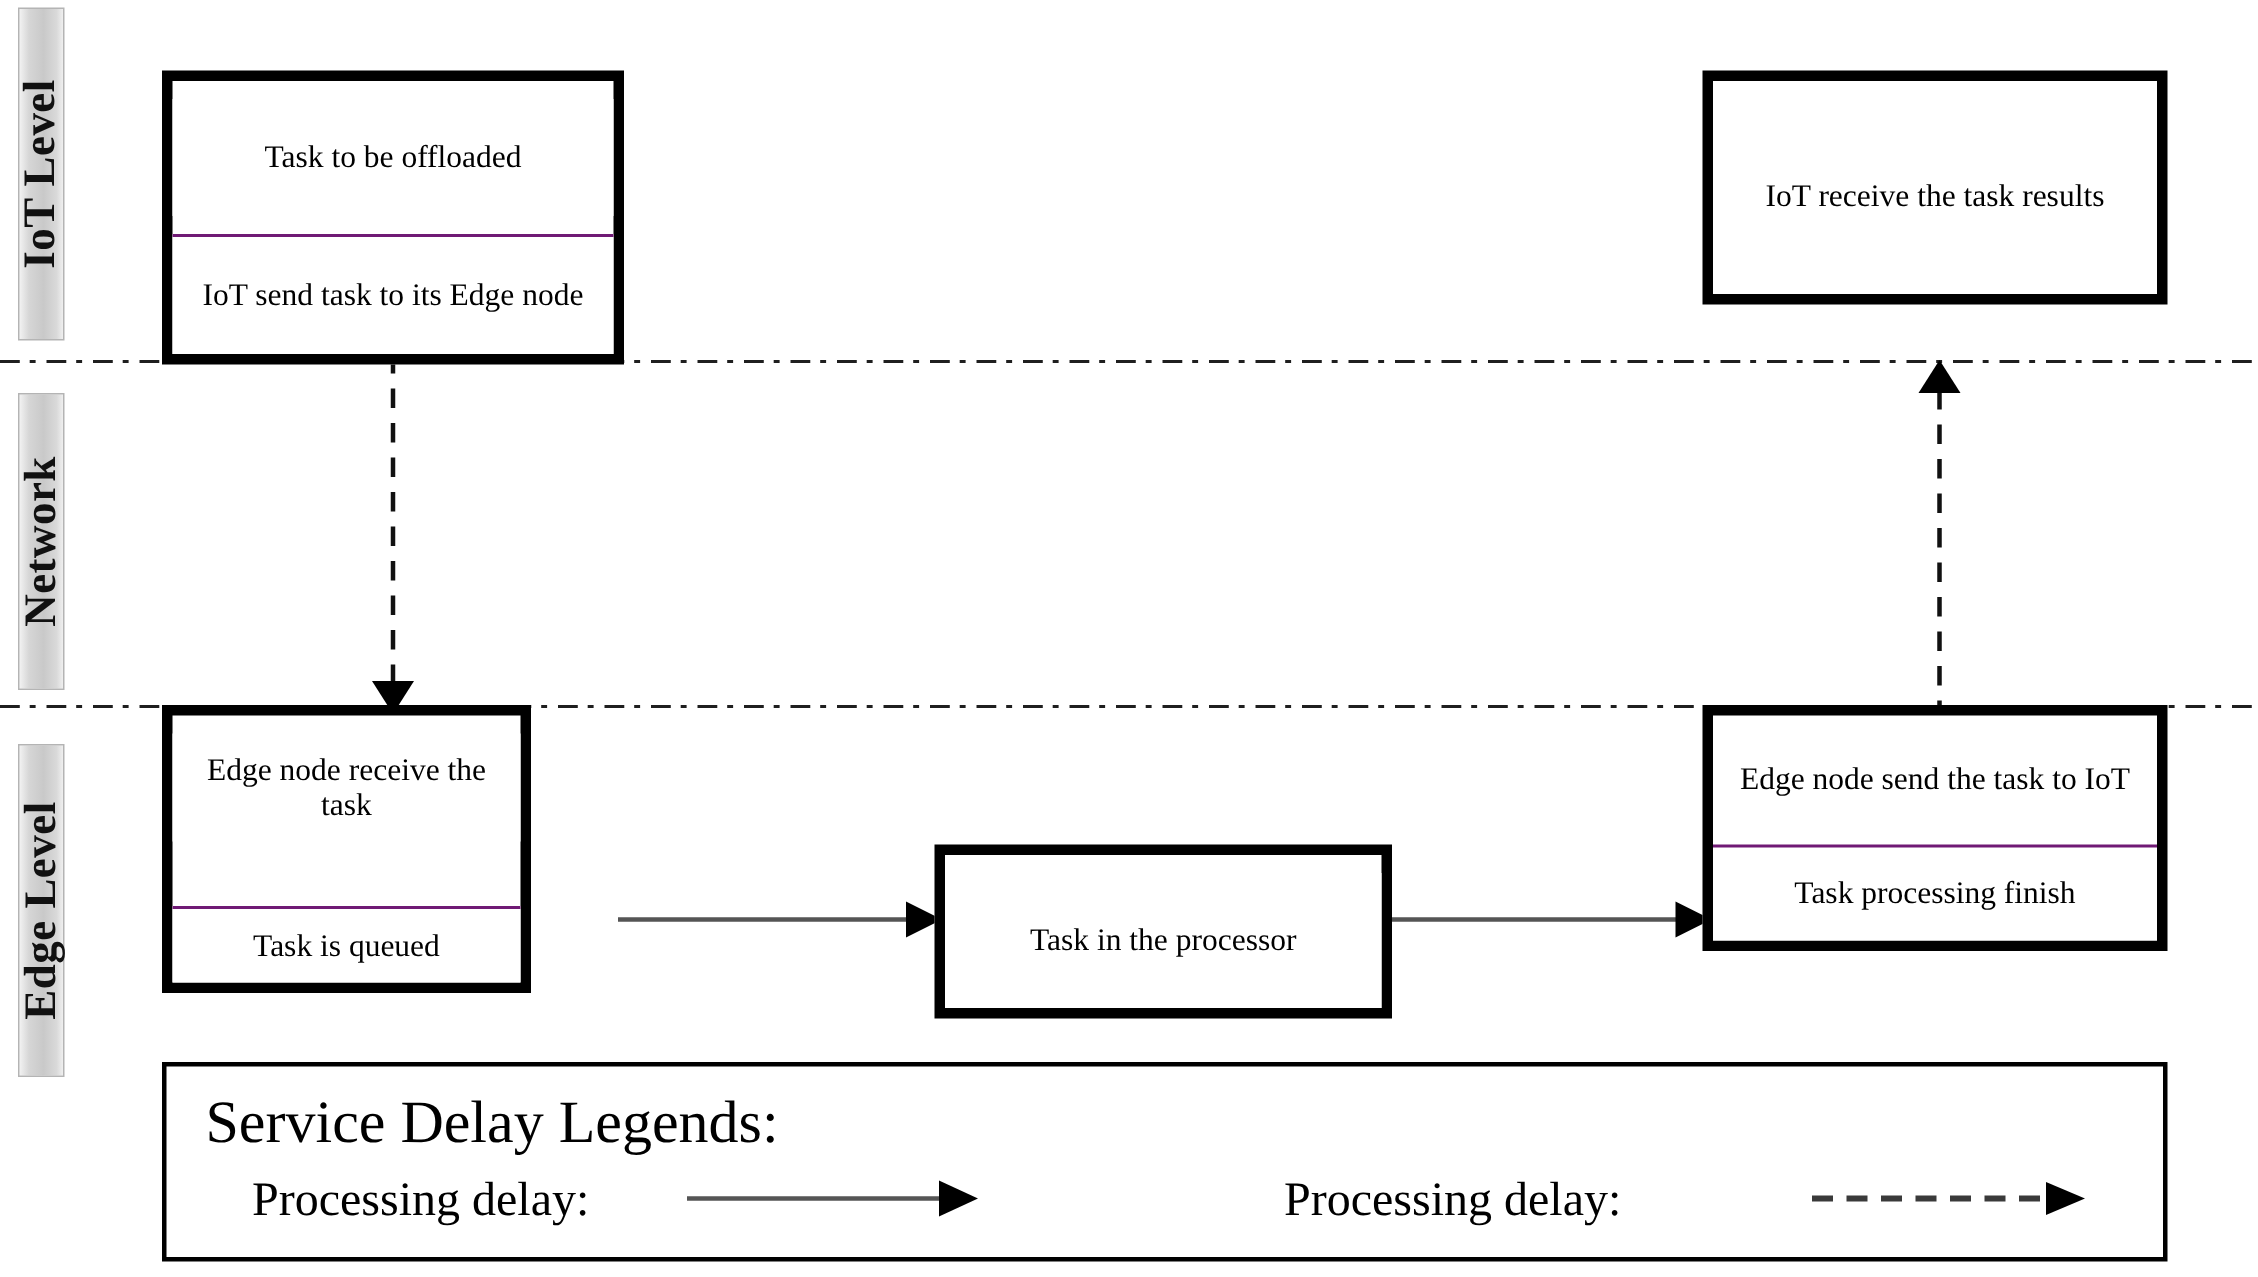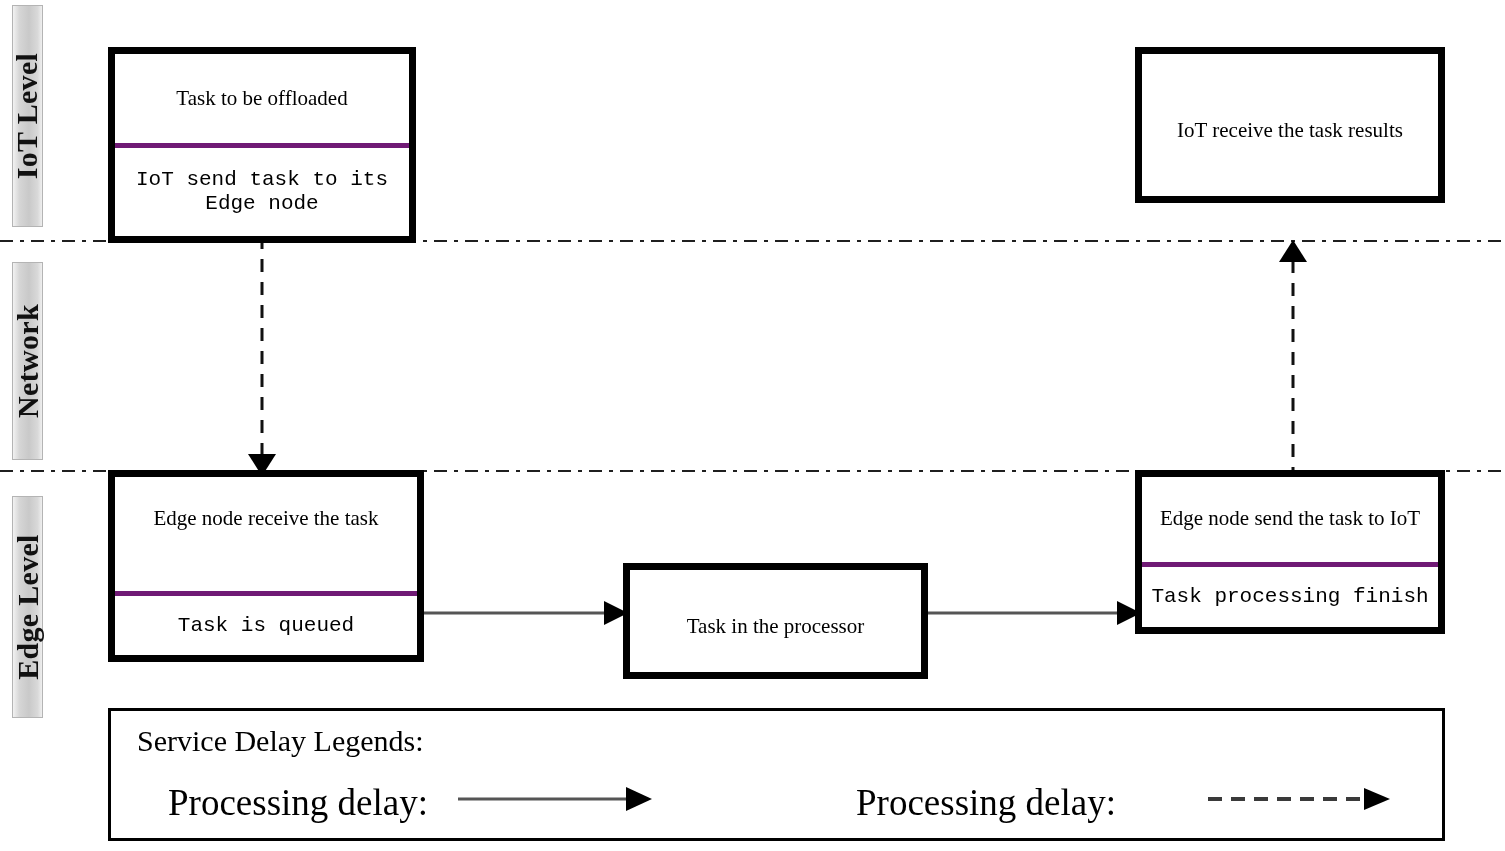--- a/index.html
+++ b/index.html
@@ -54,22 +54,21 @@
     text-align: center;
     font-size: 21px;
     line-height: 1.12;
     color: #000000;
     background: #ffffff;
     padding: 0 6px;
     box-sizing: border-box;
     margin-top: 12px;
   }
   .pbox .seg + .seg {
-    border-top: 5px solid #701a75;
-    font-family: Liberation Mono, monospace;
+    border-top: 2px solid #701a75;
   }
 
   
   .lane-divider {
     position: absolute;
     height: 0;
     border-top: 2px dashed #2a2a2a;
     
     border: none;
     background-image: repeating-linear-gradient(
@@ -90,27 +89,27 @@
 
   
   .legend-box {
     position: absolute;
     box-sizing: border-box;
     border: 3px solid #000000;
     background: #ffffff;
   }
   .legend-title {
     position: absolute;
-    font-size: 30px;
+    font-size: 40px;
     color: #000000;
     white-space: nowrap;
   }
   .legend-label {
     position: absolute;
-    font-size: 37px;
+    font-size: 32px;
     color: #000000;
     white-space: nowrap;
   }
   .legend-art { position: absolute; }
   .legend-art svg { display: block; overflow: visible; }
 </style>
 </head>
 <body>
 
 <div id="canvas">
@@ -160,21 +159,21 @@
 
   <div class="pbox" style="left:108px; top:47px; width:308px; height:196px;">
     <div class="seg">Task to be offloaded</div>
     <div class="seg">IoT send task to its Edge node</div>
   </div>
 
   <div class="pbox" style="left:1135px; top:47px; width:310px; height:156px;">
     <div class="seg">IoT receive the task results</div>
   </div>
 
-  <div class="pbox" style="left:108px; top:470px; width:316px; height:192px;gap:31px;">
+  <div class="pbox" style="left:108px; top:470px; width:246px; height:192px;gap:31px;">
     <div class="seg">Edge node receive the task</div>
     <div class="seg">Task is queued</div>
   </div>
 
   <div class="pbox" style="left:623px; top:563px; width:305px; height:116px;">
     <div class="seg">Task in the processor</div>
   </div>
 
   <div class="pbox" style="left:1135px; top:470px; width:310px; height:164px;">
     <div class="seg">Edge node send the task to IoT</div>

